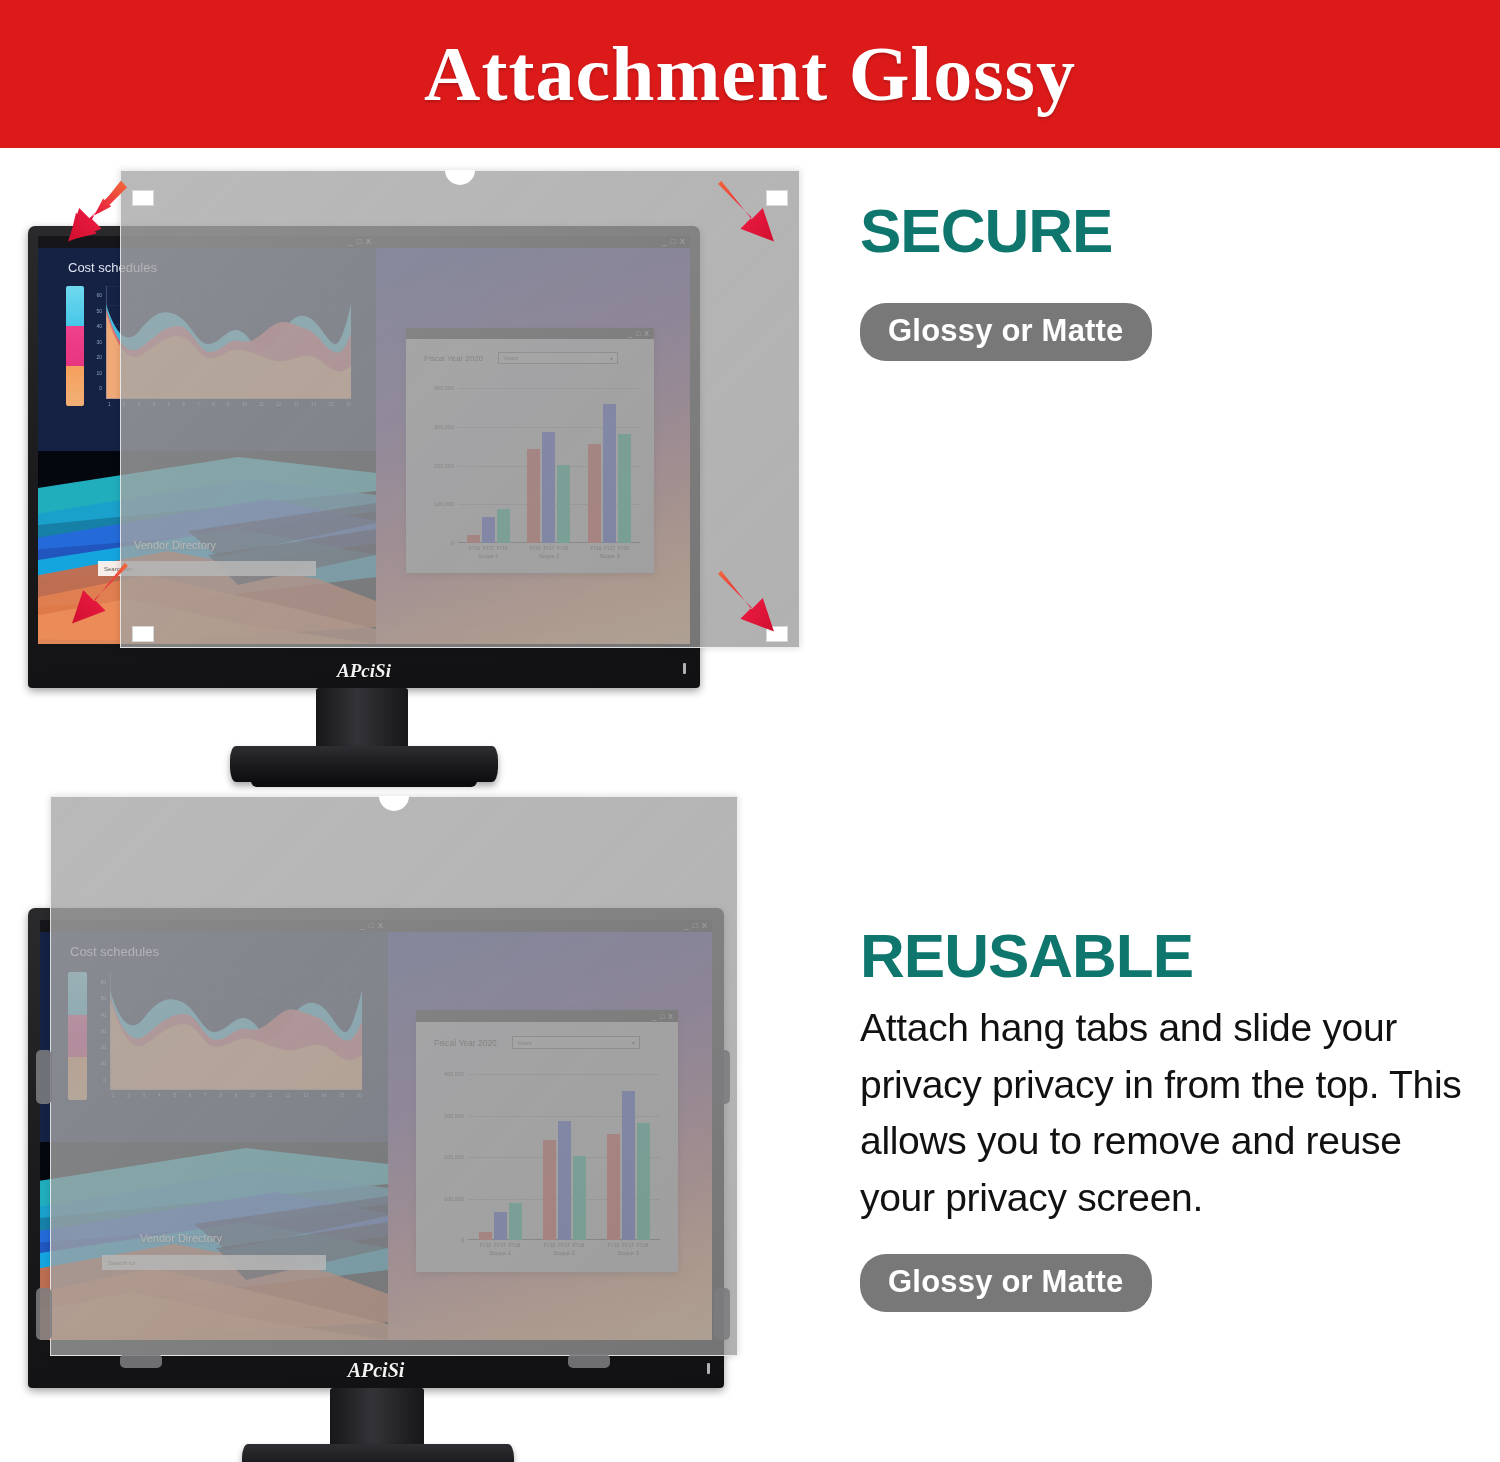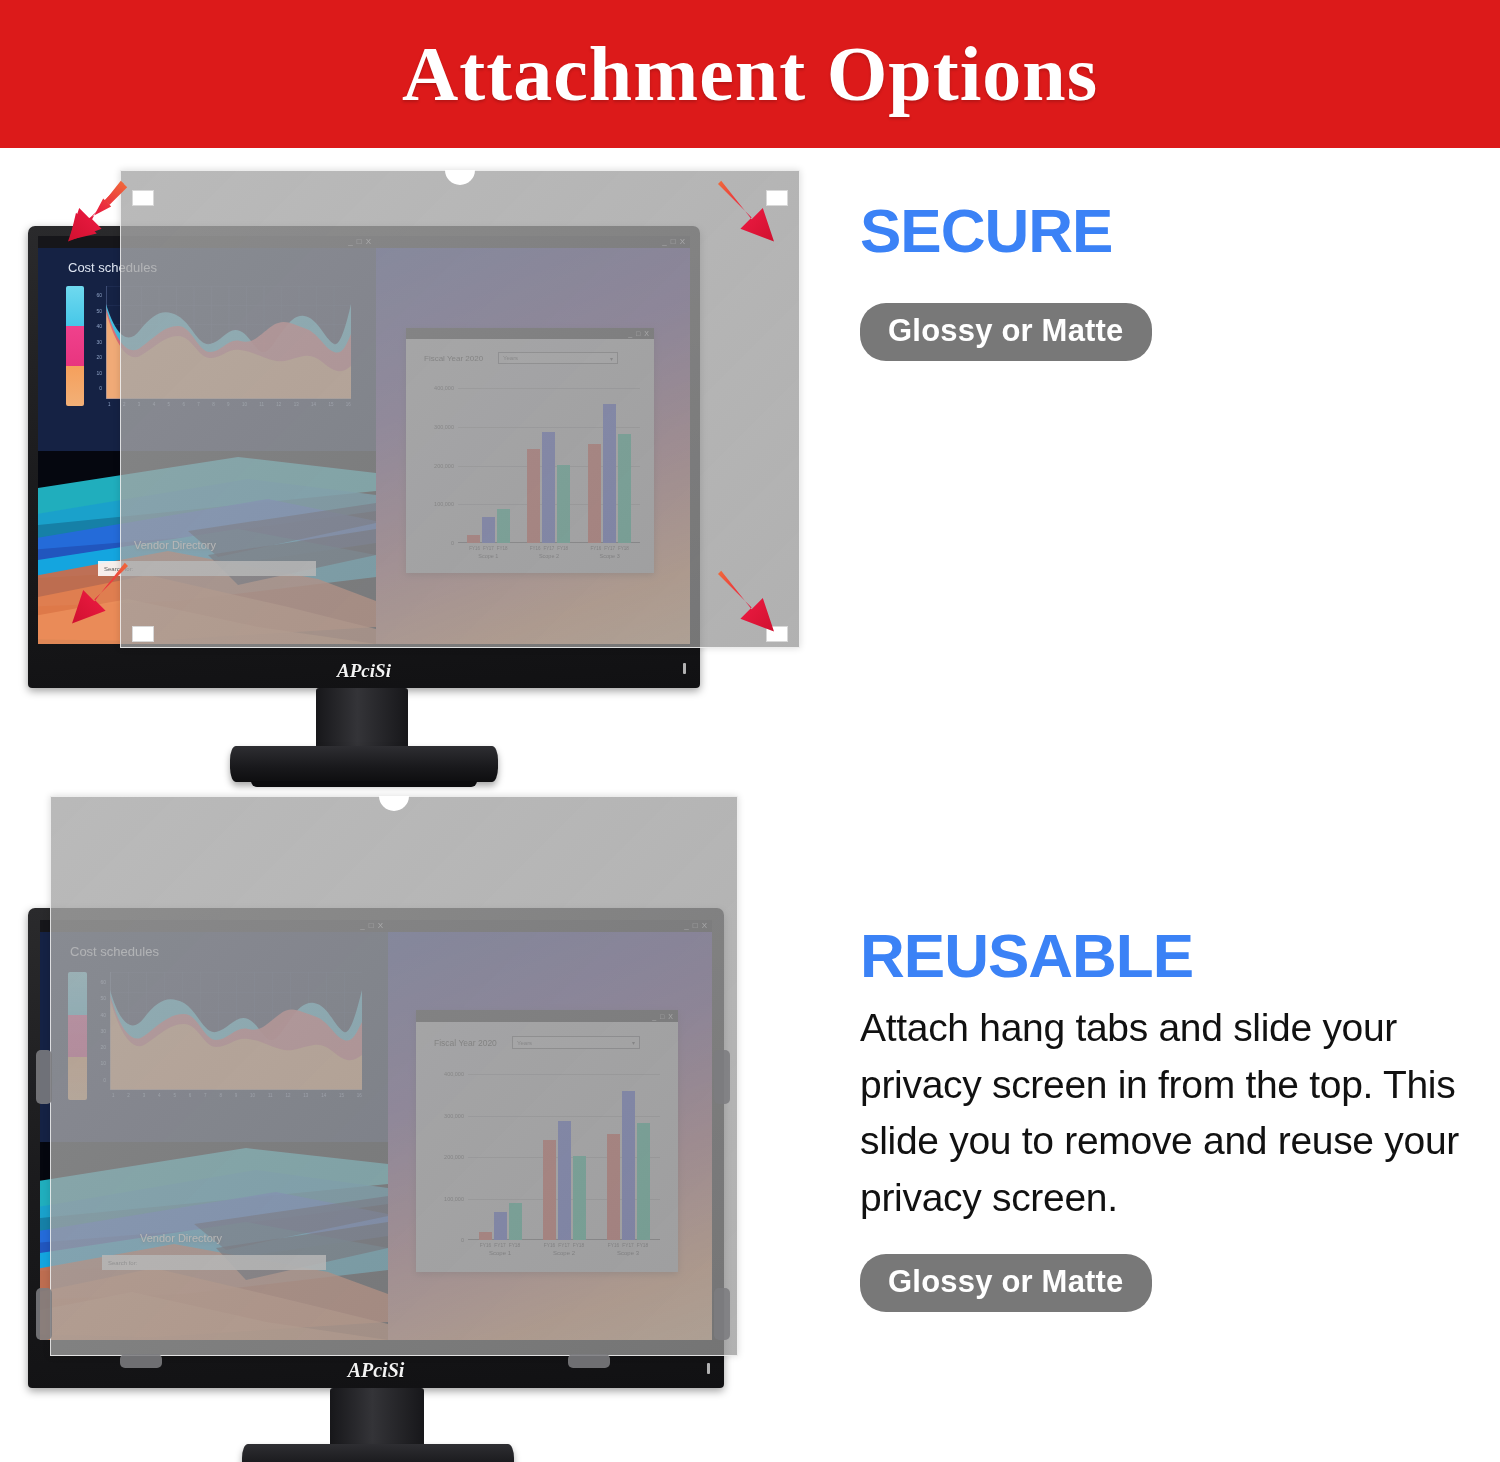--- a/index.html
+++ b/index.html
@@ -23,21 +23,21 @@
   .page { position:relative; width:1500px; height:1314px; }
   .left-col  { position:absolute; left:0;   top:0; width:840px;  height:1314px; }
   .right-col { position:absolute; left:840px; top:0; width:660px; height:1314px; }
 
   
   .info-block { position:absolute; left:20px; width:620px; }
   .block-secure   { top:50px; }
   .block-reusable { top:775px; }
 
   .info-head {
-    font-size:62px; font-weight:bold; color:#3b82f6;
+    font-size:62px; font-weight:bold; color:#0f766e;
     letter-spacing:-1px; line-height:1.05; margin-bottom:12px;
   }
   .info-body {
     font-size:39px; color:#111111; line-height:1.45; letter-spacing:-.3px;
   }
   .badge {
     display:inline-block; margin-top:28px;
     background:#787878; color:#ffffff; border-radius:26px;
     padding:10px 28px 12px 28px; font-size:31px; font-weight:bold;
     letter-spacing:.2px;
@@ -174,21 +174,21 @@
     border-radius:5px;
   }
 
   
   .arrow { position:absolute; width:80px; height:80px; }
 </style>
 </head>
 <body>
 
 <div class="banner">
-  <div class="banner-title">Attachment Options</div>
+  <div class="banner-title">Attachment Glossy</div>
 </div>
 
 <div class="page">
 
   <div class="left-col">
 
     <div class="monitor-wrap mon-top">
 
       <div class="bezel" style="left:8px; top:68px; width:672px; height:462px;">
 
@@ -615,19 +615,19 @@
 
   <div class="right-col">
 
     <div class="info-block block-secure">
       <div class="info-head">SECURE</div>
       <div class="badge">Glossy or Matte</div>
     </div>
 
     <div class="info-block block-reusable">
       <div class="info-head">REUSABLE</div>
-      <div class="info-body">Attach hang tabs and slide your privacy screen in from the top. This slide you to remove and reuse your privacy screen.</div>
+      <div class="info-body">Attach hang tabs and slide your privacy privacy in from the top. This allows you to remove and reuse your privacy screen.</div>
       <div class="badge">Glossy or Matte</div>
     </div>
 
   </div>
 
 </div>
 
 </body></html>

